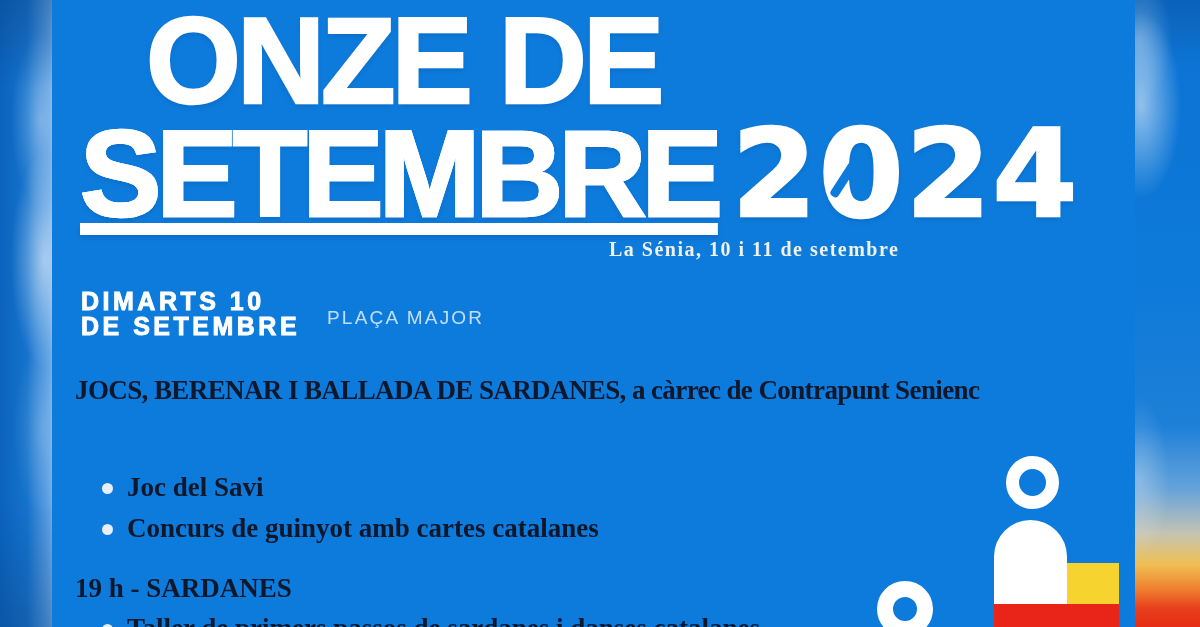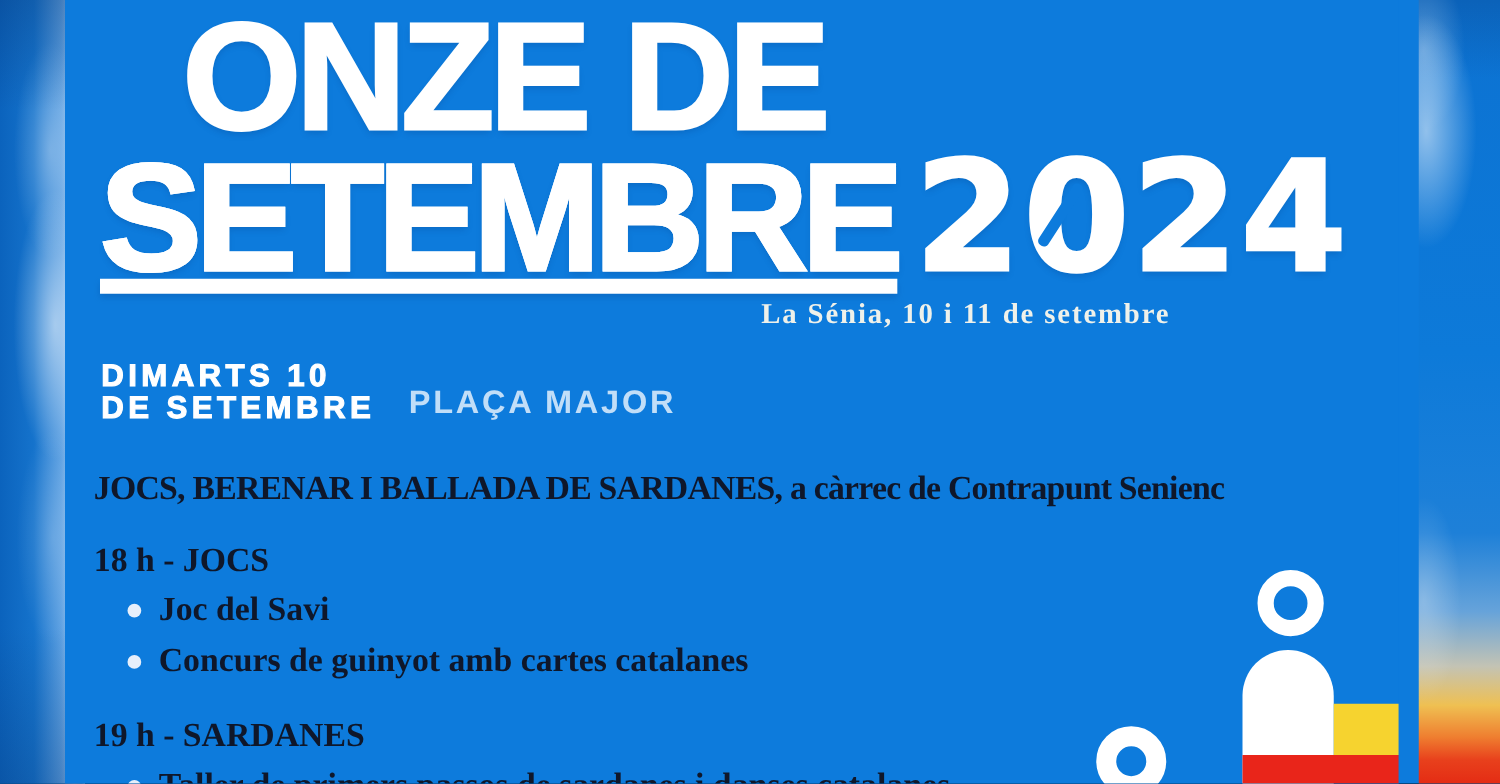--- a/index.html
+++ b/index.html
@@ -42,29 +42,29 @@
   .year{
     position:relative;display:inline-block;
     font-family:"DejaVu Sans",sans-serif;letter-spacing:2px;margin-left:14px;
   }
   .zero-slash{
     display:block;left:112px;top:30px;width:9px;height:58px;
     background:#0d7bdc;transform:rotate(33deg);border-radius:4px;
   }
   .subtitle{
     left:557px;top:239px;font-family:"Liberation Serif",serif;font-weight:700;
-    font-size:23px;letter-spacing:1.5px;color:#eff1ea;white-space:nowrap;
+    font-size:20px;letter-spacing:1.5px;color:#eff1ea;white-space:nowrap;
   }
   .day-heading{
     left:29px;top:289px;color:#ffffff;font-weight:700;font-size:25px;
     letter-spacing:3.5px;-webkit-text-stroke:0.9px #ffffff;line-height:26px;white-space:nowrap;
   }
   .day-heading span{position:static;display:block;}
   .location{
-    left:275px;top:308px;font-weight:700;font-size:26px;letter-spacing:2.2px;
+    left:275px;top:308px;font-weight:400;font-size:19px;letter-spacing:2.2px;
     color:rgba(226,240,253,0.85);white-space:nowrap;
   }
   .serif{
     font-family:"Liberation Serif",serif;font-weight:700;color:#0f172a;
     font-size:27px;white-space:nowrap;
   }
   .headline{left:23px;top:377px;letter-spacing:-0.6px;}
   .time-18{left:23px;top:435px;}
   .time-19{left:23px;top:575px;}
   .bullet{display:flex;align-items:flex-start;left:50px;}
@@ -107,21 +107,20 @@
 
     <div class="day-heading">
       <span>DIMARTS 10</span>
       <span>DE SETEMBRE</span>
     </div>
 
     <div class="location">PLAÇA MAJOR</div>
 
     <div class="serif headline">JOCS, BERENAR I BALLADA DE SARDANES, a càrrec de Contrapunt Senienc</div>
 
-    <div class="serif time-18">18 h - JOCS</div>
 
     <div class="serif bullet b2">
       <span class="dot"></span>
       <span class="txt">Concurs de guinyot amb cartes catalanes</span>
     </div>
 
     <div class="serif bullet b1">
       <span class="dot"></span>
       <span class="txt">Joc del Savi</span>
     </div>

